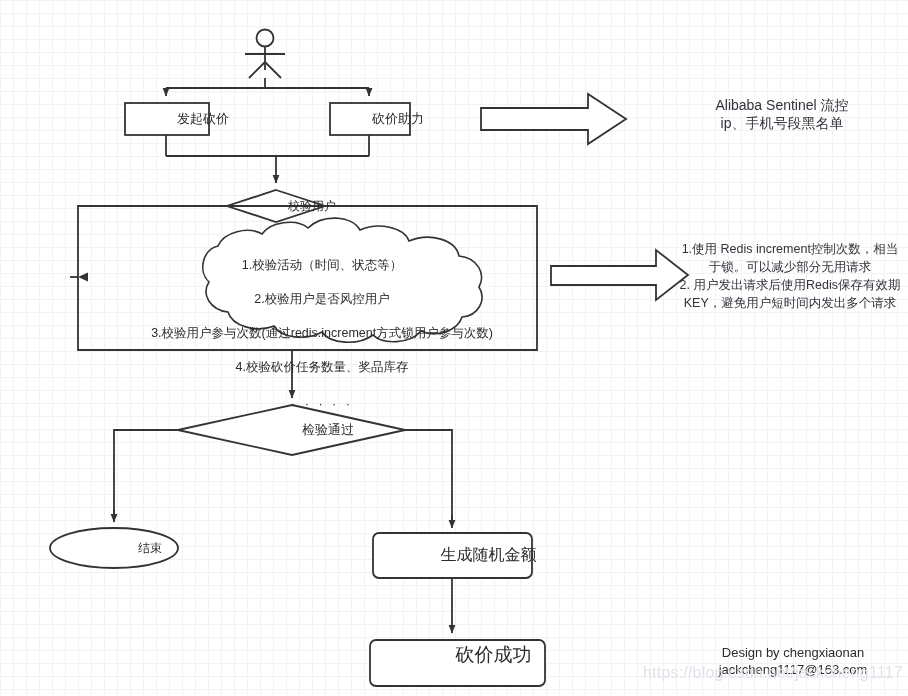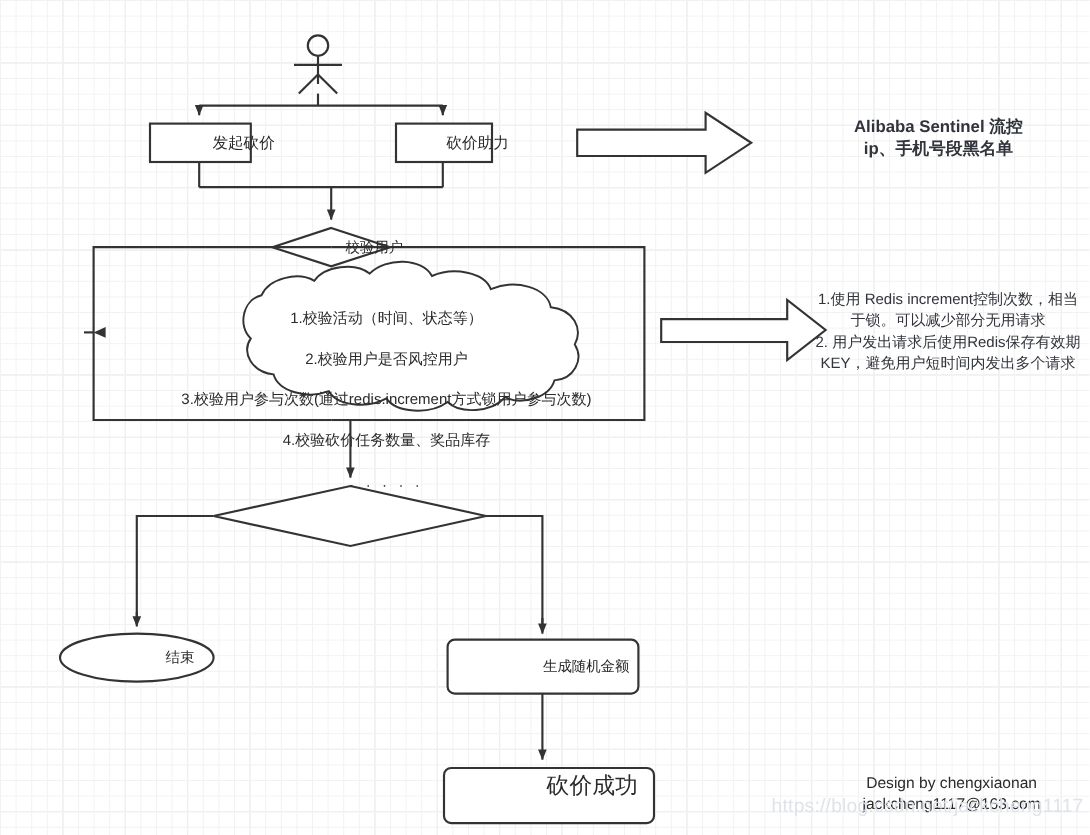--- a/index.html
+++ b/index.html
@@ -40,38 +40,38 @@
     line-height:17px;
     color:#2b2b2b;
     white-space:pre-line;
   }
   .note{
     position:absolute;
     color:#31343b;
     line-height:18px;
     white-space:pre-line;
   }
-  #note-sentinel{left:662px;top:96px;width:240px;font-size:14px;text-align:center;font-weight:bold;}
+  #note-sentinel{left:662px;top:96px;width:240px;font-size:14px;text-align:center;}
   #note-redis{left:676px;top:240px;width:228px;font-size:12.5px;text-align:center;}
   #credit{
     position:absolute;left:659px;top:644px;width:268px;
     text-align:center;font-size:13px;line-height:17px;
     color:#2b2b2b;white-space:pre-line;
   }
   #watermark{
     position:absolute;left:643px;top:664px;width:280px;
     font-size:16px;color:#dfe3ea;letter-spacing:.2px;
     white-space:pre;
   }
   #t-faqi{left:125px;top:103px;width:84px;height:32px;font-size:13px;}
   #t-zhuli{left:330px;top:103px;width:64px;height:32px;font-size:13px;}
   #t-jiaoyan{left:227px;top:190px;width:98px;height:32px;font-size:12px;}
   #t-tongguo{left:178px;top:405px;width:228px;height:50px;font-size:13px;}
   #t-jieshu{left:50px;top:528px;width:128px;height:40px;font-size:12px;}
-  #t-jine{left:373px;top:533px;width:159px;height:45px;font-size:12px;}
+  #t-jine{left:373px;top:533px;width:159px;height:45px;font-size:16px;}
   #t-chenggong{left:370px;top:640px;width:175px;height:30px;font-size:19px;}
 </style>
 </head>
 <body>
 
 <div id="canvas">
 
   <svg class="layer" viewBox="0 0 908 696" xmlns="http://www.w3.org/2000/svg">
     <defs>
       <marker id="arr" markerWidth="10" markerHeight="10" refX="8.5" refY="3.6" orient="auto" markerUnits="userSpaceOnUse">
@@ -160,20 +160,21 @@
 
       <polygon fill="#ffffff" stroke="#333333" stroke-width="1.8" points="481,108 588,108 588,94 626,119 588,144 588,130 481,130"></polygon>
 
       <polygon fill="#ffffff" stroke="#333333" stroke-width="1.8" points="551,266 656,266 656,250 688,275 656,300 656,285 551,285"></polygon>
     </g>
   </svg>
 
   <div class="node-text" id="t-faqi">发起砍价</div>
   <div class="node-text" id="t-zhuli">砍价助力</div>
   <div class="node-text" id="t-jiaoyan">校验用户</div>
+  <div class="node-text" id="t-tongguo">检验通过</div>
   <div class="node-text" id="t-jieshu">结束</div>
   <div class="node-text" id="t-jine">生成随机金额</div>
   <div class="node-text" id="t-chenggong">砍价成功</div>
 
   <div class="cloud-text">
     <div>1.校验活动（时间、状态等）</div>
     <div>2.校验用户是否风控用户</div>
     <div>3.校验用户参与次数(通过redis.increment方式锁用户参与次数)</div>
     <div>4.校验砍价任务数量、奖品库存</div>
     <div style="letter-spacing:3px;margin-top:3px;">· · · · ·</div>

